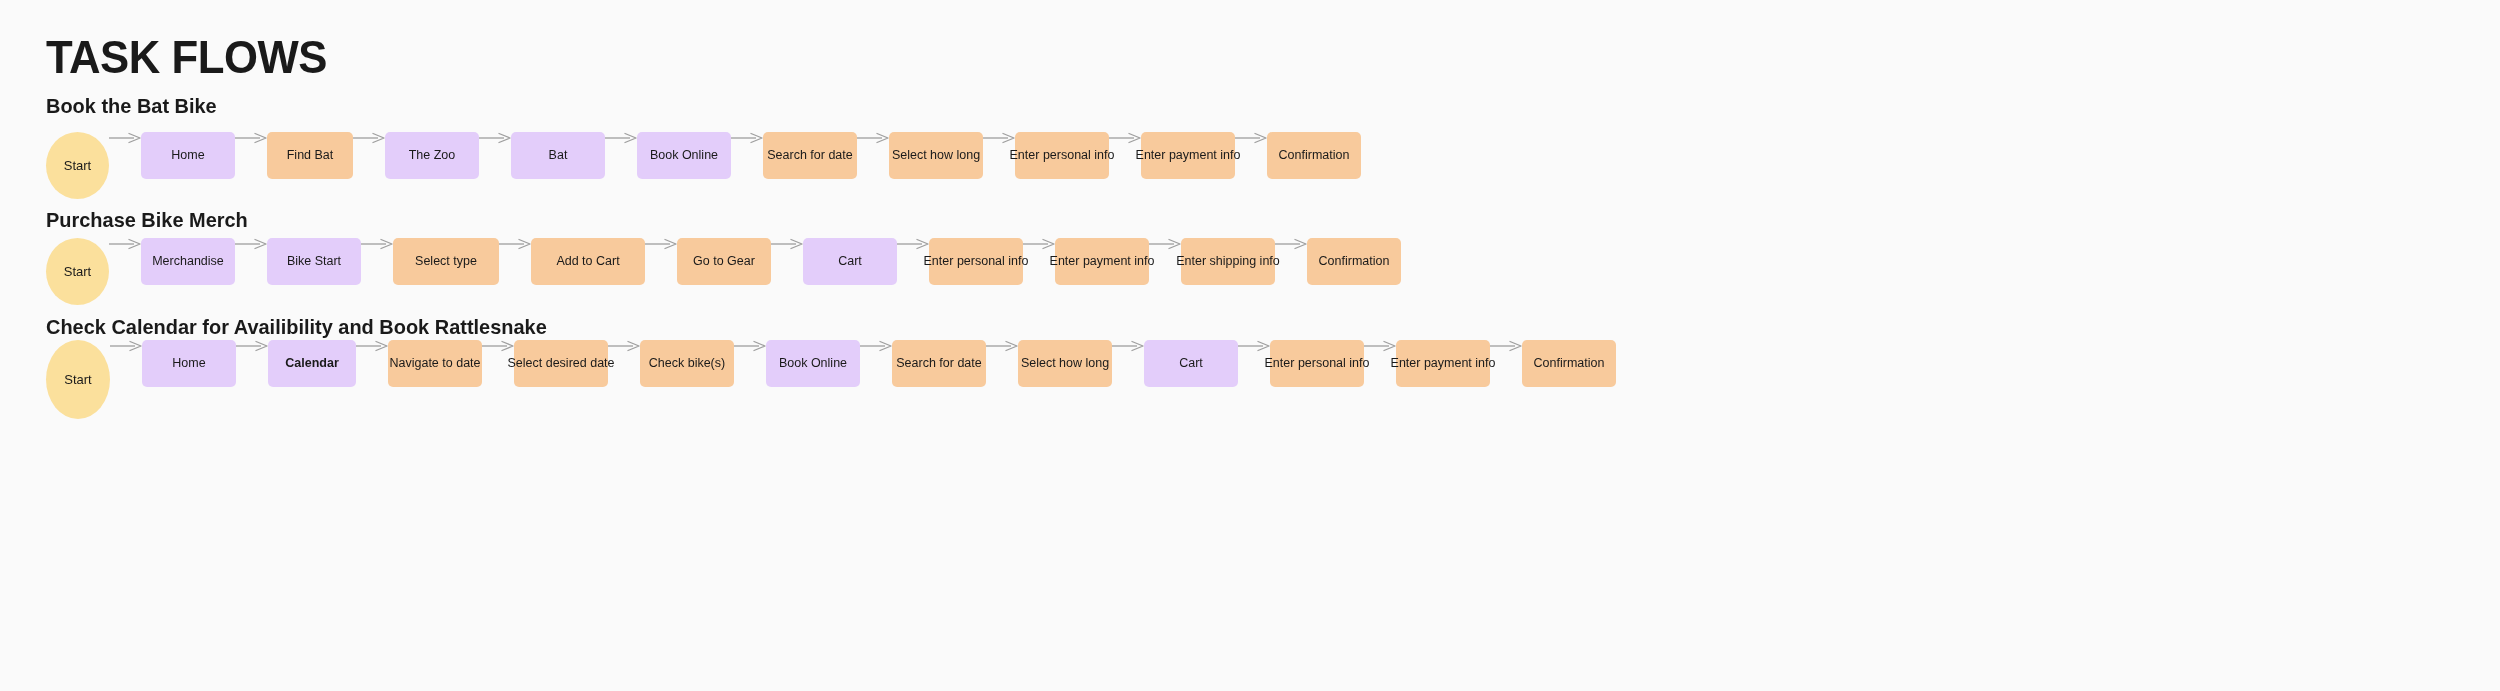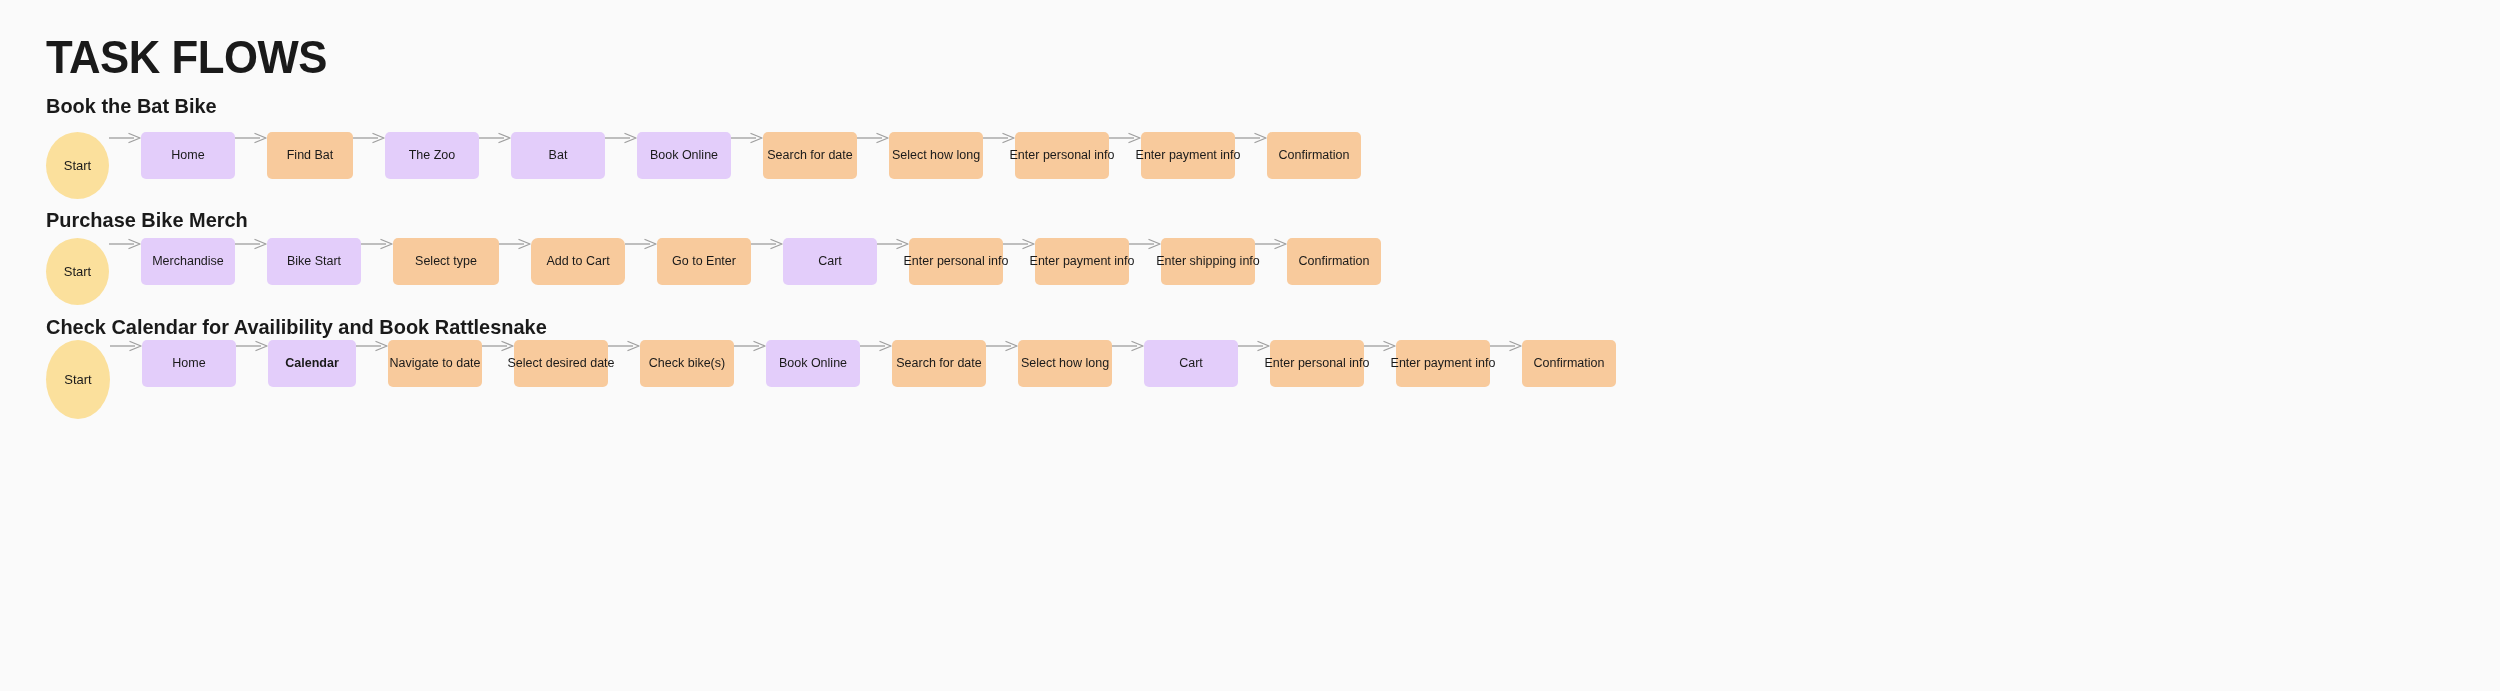--- a/index.html
+++ b/index.html
@@ -206,28 +206,28 @@
               <polyline points="20,1.5 31,6 20,10.5" fill="none" stroke="#9E9E9E" stroke-width="1.3" stroke-linecap="round" stroke-linejoin="round"></polyline>
             </svg>
           </span>
           <div class="node orange" style="width: 106px;">Select type</div>
           <span class="arrow" style="width: 32px;">
             <svg width="32" height="12" viewBox="0 0 32 12">
               <line x1="0" y1="6" x2="25" y2="6" stroke="#9E9E9E" stroke-width="1.3"></line>
               <polyline points="20,1.5 31,6 20,10.5" fill="none" stroke="#9E9E9E" stroke-width="1.3" stroke-linecap="round" stroke-linejoin="round"></polyline>
             </svg>
           </span>
-          <div class="node orange" style="width: 94px; border-radius: 7px;">Add to Cart</div>
-          <span class="arrow" style="width: 32px;">
-            <svg width="32" height="12" viewBox="0 0 32 12">
-              <line x1="0" y1="6" x2="25" y2="6" stroke="#9E9E9E" stroke-width="1.3"></line>
-              <polyline points="20,1.5 31,6 20,10.5" fill="none" stroke="#9E9E9E" stroke-width="1.3" stroke-linecap="round" stroke-linejoin="round"></polyline>
-            </svg>
-          </span>
-          <div class="node orange" style="width: 94px;">Go to Enter</div>
+          <div class="node orange" style="width: 114px;">Add to Cart</div>
+          <span class="arrow" style="width: 32px;">
+            <svg width="32" height="12" viewBox="0 0 32 12">
+              <line x1="0" y1="6" x2="25" y2="6" stroke="#9E9E9E" stroke-width="1.3"></line>
+              <polyline points="20,1.5 31,6 20,10.5" fill="none" stroke="#9E9E9E" stroke-width="1.3" stroke-linecap="round" stroke-linejoin="round"></polyline>
+            </svg>
+          </span>
+          <div class="node orange" style="width: 94px;">Go to Gear</div>
           <span class="arrow" style="width: 32px;">
             <svg width="32" height="12" viewBox="0 0 32 12">
               <line x1="0" y1="6" x2="25" y2="6" stroke="#9E9E9E" stroke-width="1.3"></line>
               <polyline points="20,1.5 31,6 20,10.5" fill="none" stroke="#9E9E9E" stroke-width="1.3" stroke-linecap="round" stroke-linejoin="round"></polyline>
             </svg>
           </span>
           <div class="node purple" style="width: 94px;">Cart</div>
           <span class="arrow" style="width: 32px;">
             <svg width="32" height="12" viewBox="0 0 32 12">
               <line x1="0" y1="6" x2="25" y2="6" stroke="#9E9E9E" stroke-width="1.3"></line>

